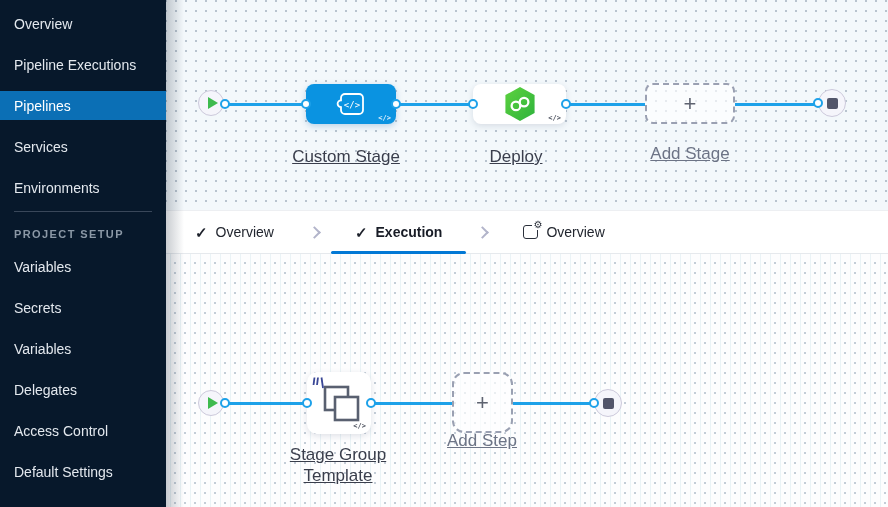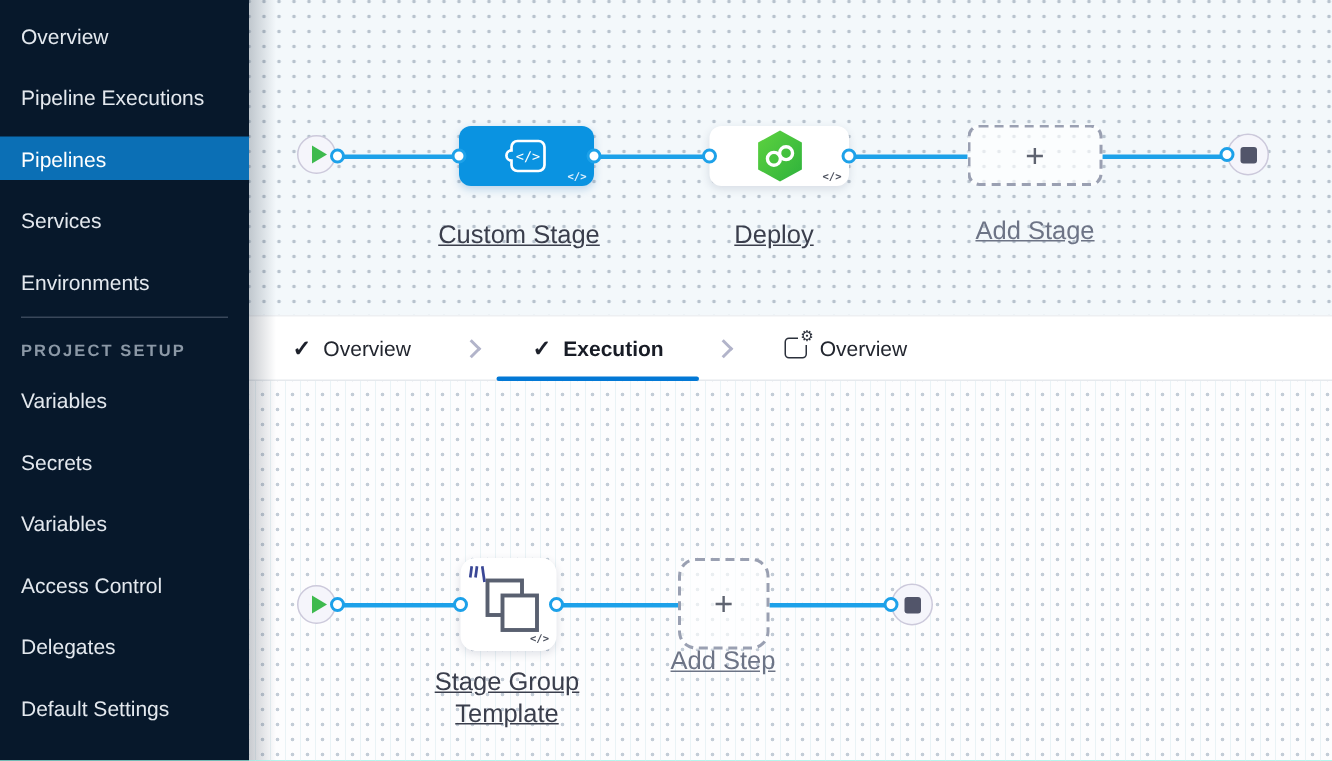--- a/index.html
+++ b/index.html
@@ -83,22 +83,22 @@
     <div class="side-item">Overview</div>
     <div class="side-item">Pipeline Executions</div>
     <div class="side-item active">Pipelines</div>
     <div class="side-item">Services</div>
     <div class="side-item">Environments</div>
     <hr class="side-divider">
     <div class="side-section">PROJECT SETUP</div>
     <div class="side-item">Variables</div>
     <div class="side-item">Secrets</div>
     <div class="side-item">Variables</div>
+    <div class="side-item">Delegates</div>
     <div class="side-item">Access Control</div>
-    <div class="side-item">Delegates</div>
     <div class="side-item">Default Settings</div>
   </nav>
 
   <div class="main">
     <div class="canvas-top"></div>
     <div class="canvas-bottom"></div>
     <div class="left-shade"></div>
 
     <div class="terminal" style="left:32px; top:90px; width:26px; height:26px;">
       <div class="play-tri"></div>

